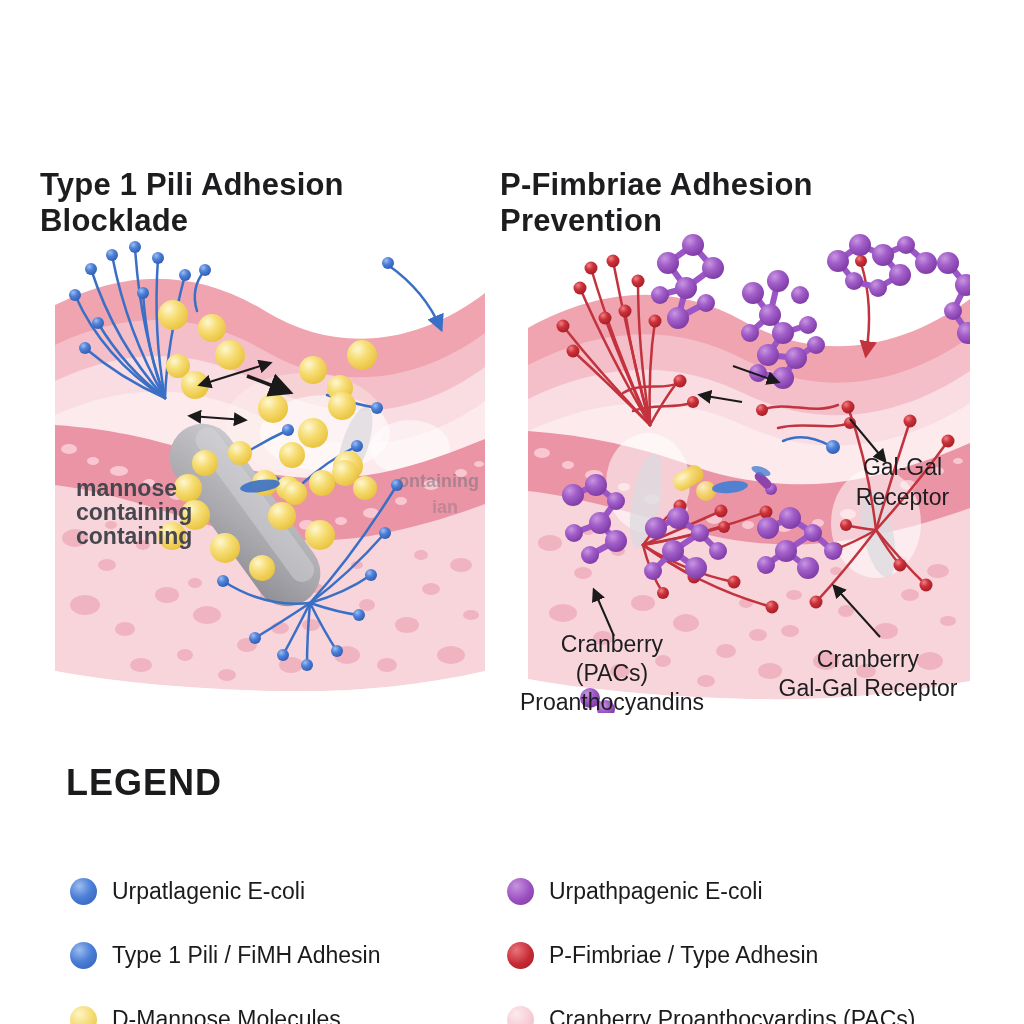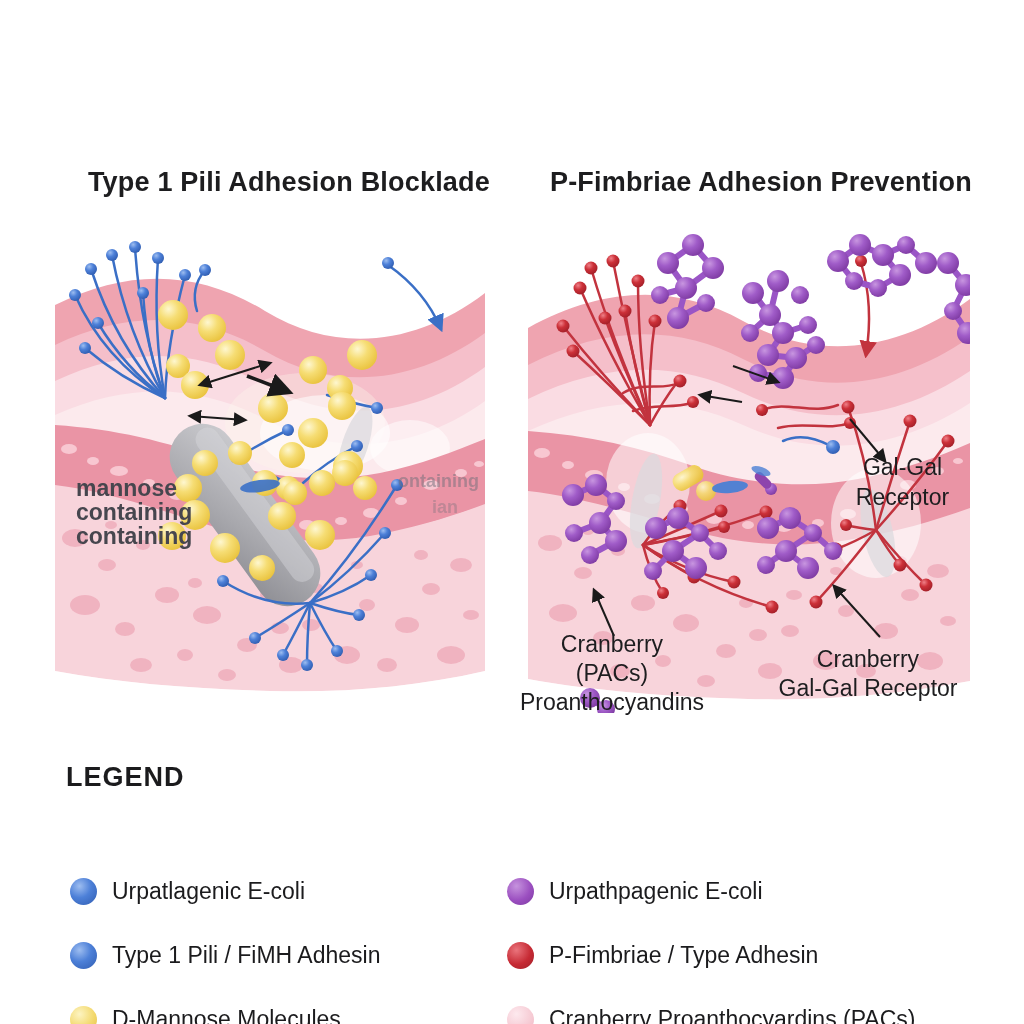--- a/index.html
+++ b/index.html
@@ -1,25 +1,25 @@
 <!DOCTYPE html>
 <html><head>
 <meta charset="utf-8">
 <style>
   html,body { margin:0; padding:0; background:#ffffff; }
   .canvas {
     position:relative; width:1024px; height:1024px; background:#ffffff;
     font-family:"Liberation Sans", sans-serif; overflow:hidden; color:#1c1c1e;
   }
   .panel-title {
-    position:absolute; top:167px; width:450px; text-align:right;
-    font-size:27px; font-weight:700; color:#1d1d1f; letter-spacing:0.2px;
+    position:absolute; top:167px; width:450px; text-align:left;
+    font-size:31px; font-weight:700; color:#1d1d1f; letter-spacing:0.2px;
   }
   .title-left  { left:40px; }
-  .title-right { left:522px; }
+  .title-right { left:500px; }
   .panel-svg { position:absolute; }
   .svg-left  { left:55px;  top:233px; }
   .svg-right { left:528px; top:233px; }
   .anno { position:absolute; color:#1d1d1f; }
   .anno-line { display:block; }
   .mannose-label {
     left:76px; top:476px; font-size:23px; font-weight:600; color:#46464e; line-height:24px;
   }
   .ghost-label {
     left:398px; top:468px; font-size:18px; font-weight:600; color:#6f6f7a;
@@ -27,21 +27,21 @@
   }
   .ghost-label .anno-line:nth-child(2){ padding-left:34px; opacity:0.7; }
   .galgal-label { left:820px; top:452px; width:165px; text-align:center;
     font-size:23px; font-weight:500; line-height:30px; }
   .pacs-label { left:498px; top:630px; width:228px; text-align:center;
     font-size:23px; font-weight:500; line-height:29px; }
   .crangal-label { left:762px; top:645px; width:212px; text-align:center;
     font-size:23px; font-weight:500; line-height:29px; }
   .legend-heading {
     position:absolute; left:66px; top:762px;
-    font-size:27px; font-weight:700; letter-spacing:1px; color:#1b1b1d;
+    font-size:36px; font-weight:700; letter-spacing:1px; color:#1b1b1d;
   }
   .legend-col { position:absolute; top:849px; }
   .legend-col-left  { left:70px; }
   .legend-col-right { left:507px;text-align:center; }
   .legend-row { display:flex; align-items:center; gap:15px; height:43px;margin-top:21px; }
   .legend-label { font-size:23px; font-weight:500; color:#1b1b1d; white-space:nowrap; }
   .dot { width:27px; height:27px; border-radius:50%; flex:none; }
   .dot-blue   { background:radial-gradient(circle at 35% 30%, #9dbdf0, #4d80d8 45%, #2f5cb0); }
   .dot-yellow { background:radial-gradient(circle at 35% 30%, #fdf4c2, #f3d96e 55%, #e5bf45); }
   .dot-purple { background:radial-gradient(circle at 35% 30%, #c693de, #9b4fc0 55%, #7c3aa0); }

